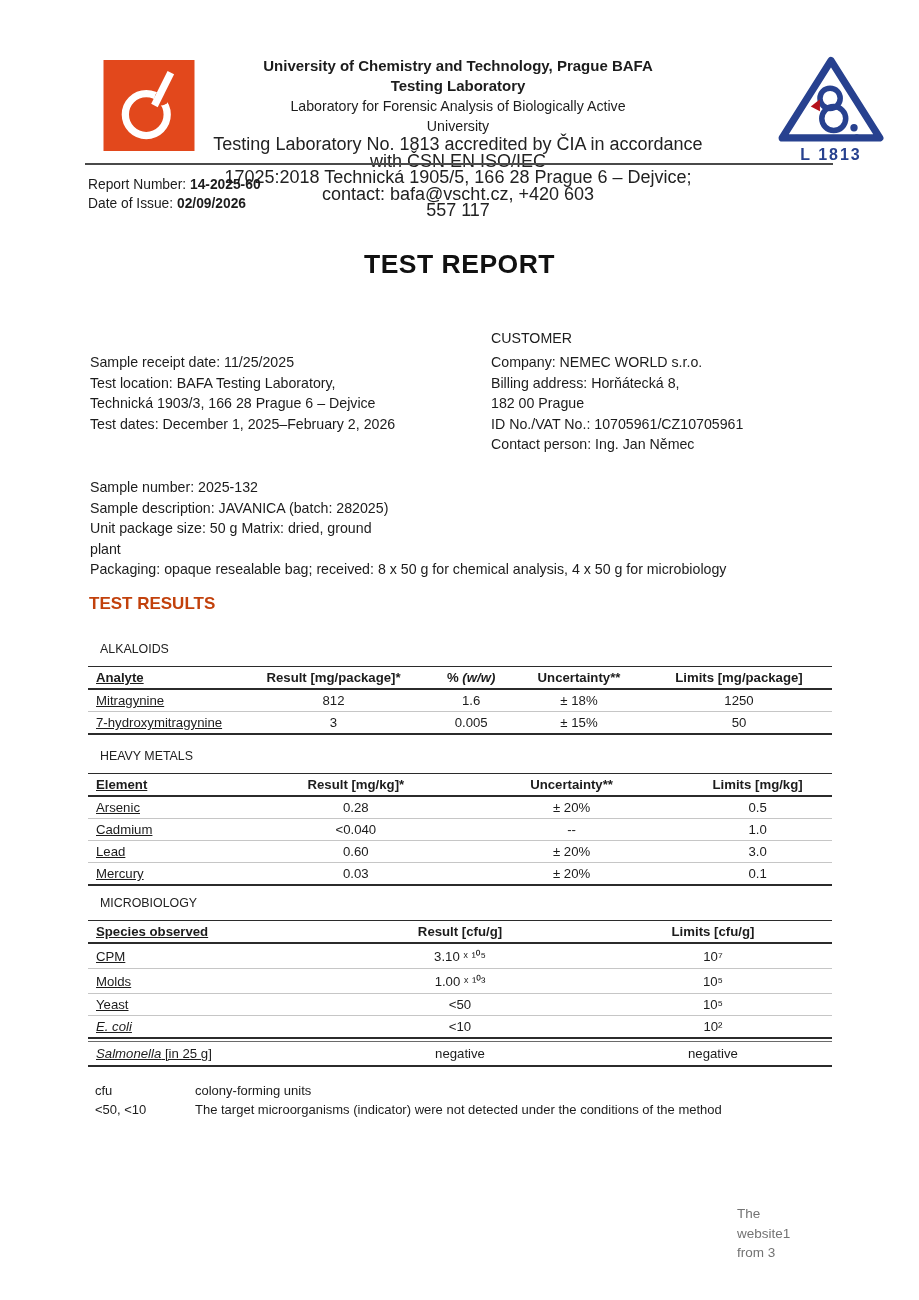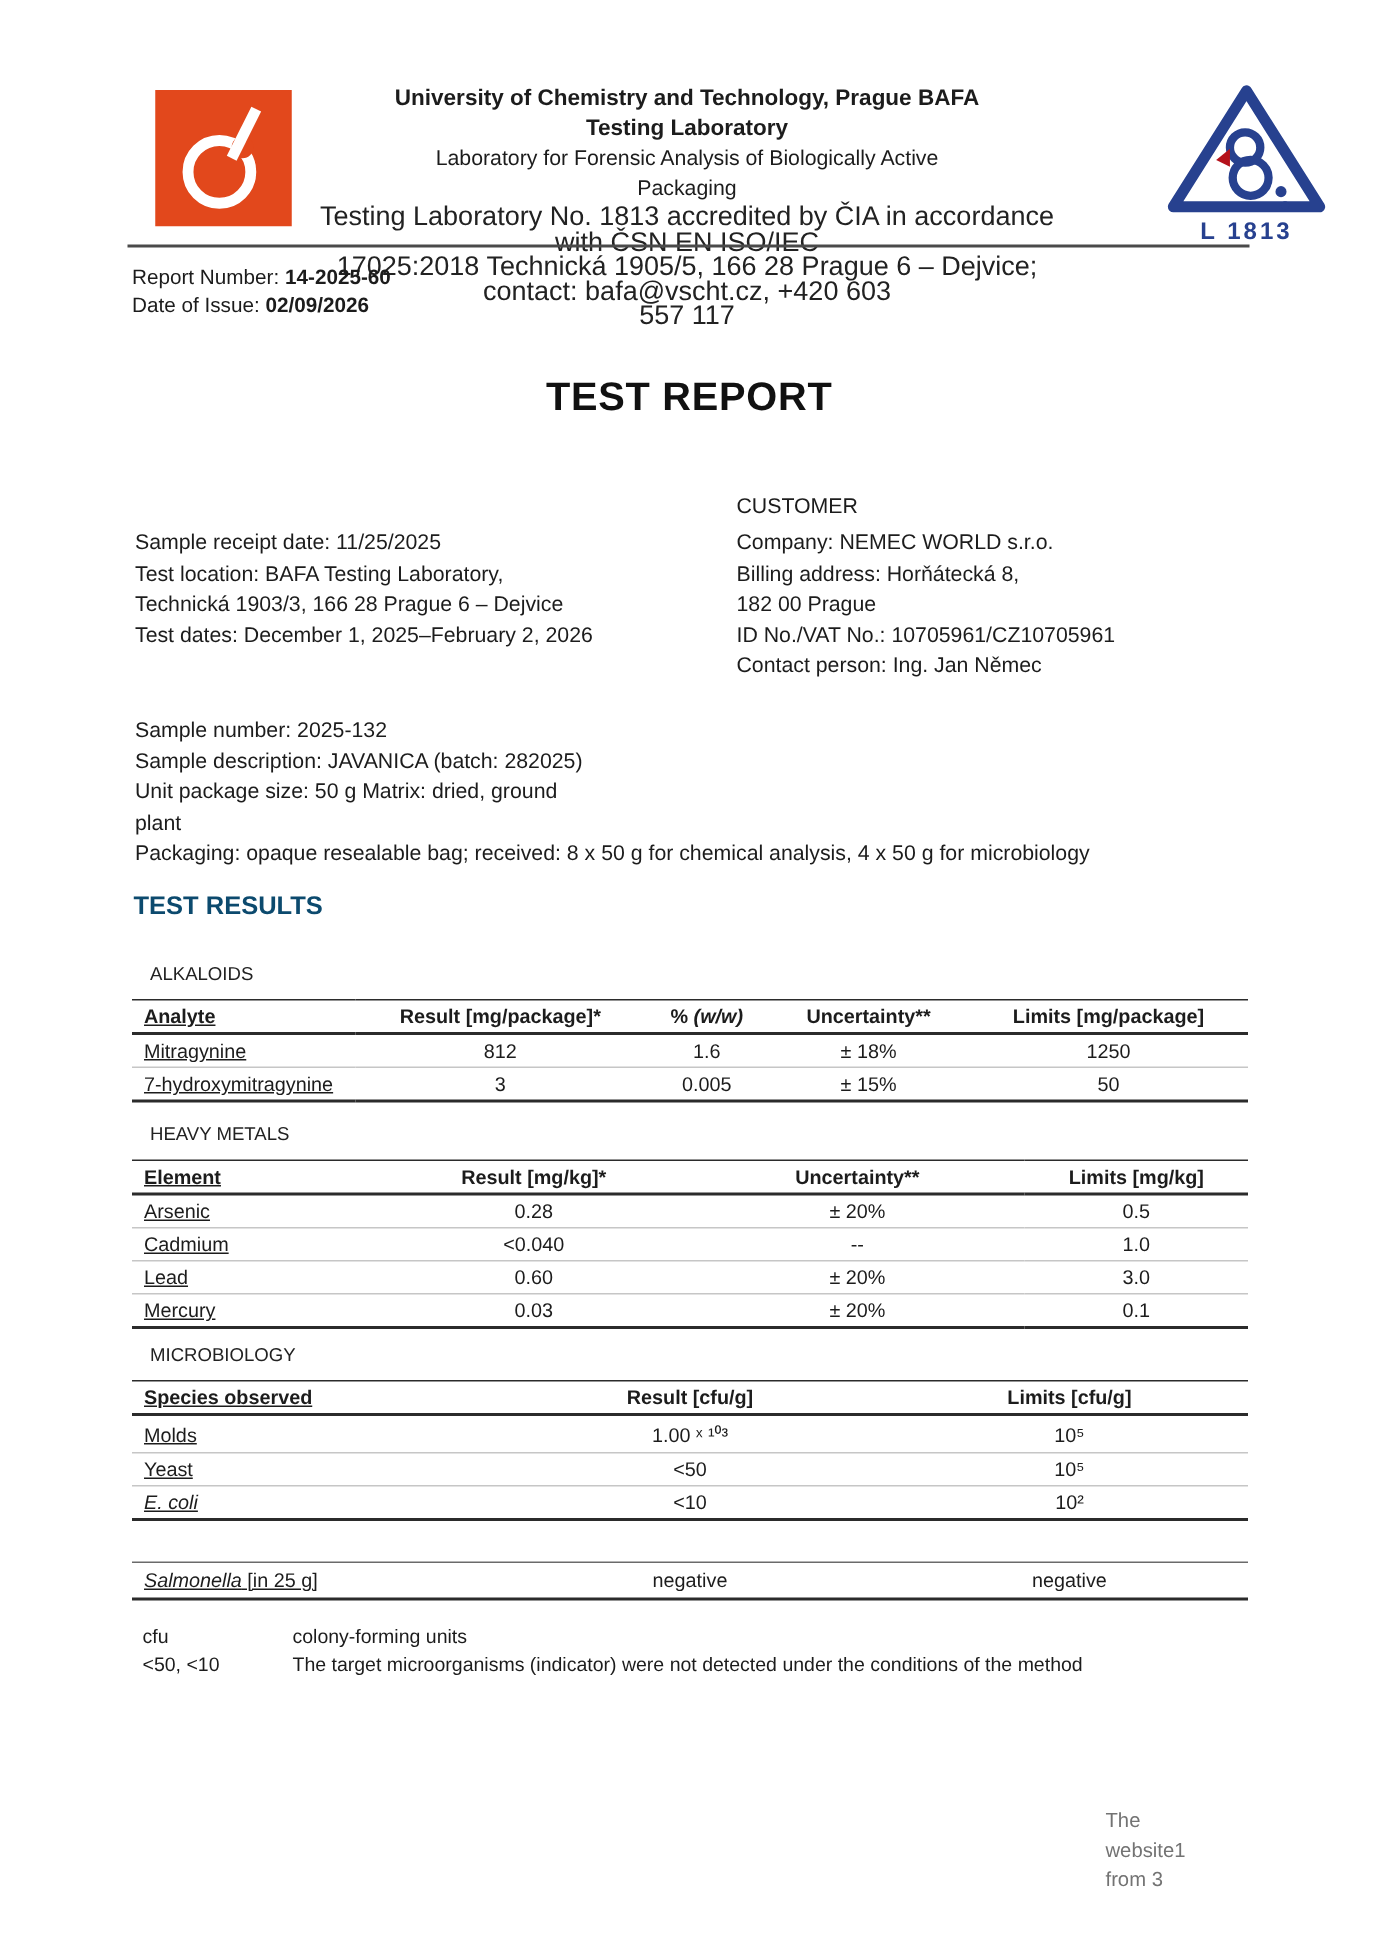--- a/index.html
+++ b/index.html
@@ -22,21 +22,21 @@
   .report-meta b { font-weight:bold; }
   
   .title { position:absolute; left:0; top:249px; width:919px; text-align:center;
            font-size:26.5px; font-weight:bold; letter-spacing:0.5px; color:#111; }
   
   .customer-heading { position:absolute; left:491px; top:330px; font-size:14.2px; }
   .info-left  { position:absolute; left:90px;  top:352px; font-size:14.2px; line-height:20.5px; }
   .info-right { position:absolute; left:491px; top:352px; font-size:14.2px; line-height:20.5px; }
   .sample-block { position:absolute; left:90px; top:477px; font-size:14.2px; line-height:20.5px; }
   
-  .results-heading { position:absolute; left:89px; top:594px; font-size:17px; font-weight:bold; color:#0c4a6e; }
+  .results-heading { position:absolute; left:89px; top:594px; font-size:17px; font-weight:bold; color:#c2410c; }
   .tbl-label { position:absolute; left:100px; font-size:12.4px; color:#222; }
   .lbl-alk    { top:642px; }
   .lbl-metals { top:749px;text-align:right; }
   .lbl-micro  { top:896px; }
   table.tbl { position:absolute; left:88px; width:744px; border-collapse:collapse; font-size:13.2px; color:#1c1c1c; }
   .tbl-alk    { top:666px; }
   .tbl-metals { top:773px; }
   .tbl-micro  { top:920px; }
   .tbl-salm   { top:1041px; }
   table.tbl th { font-weight:bold; border-top:1.7px solid #2b2b2b; border-bottom:2px solid #2b2b2b;
@@ -69,21 +69,21 @@
       <circle cx="47" cy="60" r="23" fill="none" stroke="#ffffff" stroke-width="8"></circle>
       <circle cx="64" cy="42" r="8" fill="#e2481c"></circle>
       <path d="M56 50 L74 14" stroke="#ffffff" stroke-width="8" fill="none"></path>
     </svg>
   </div>
 
   <div class="hdr-center">
     <div class="h1">University of Chemistry and Technology, Prague BAFA</div>
     <div class="h1">Testing Laboratory</div>
     <div class="h2">Laboratory for Forensic Analysis of Biologically Active</div>
-    <div class="h2">Packaging</div>
+    <div class="h2">University</div>
     <div class="h3">Testing Laboratory No. 1813 accredited by ČIA in accordance with ČSN EN ISO/IEC</div>
     <div class="h3">17025:2018 Technická 1905/5, 166 28 Prague 6 – Dejvice; contact: bafa@vscht.cz, +420 603</div>
     <div class="h3">557 117</div>
   </div>
 
   <div class="logo-cia">
     <svg viewBox="0 0 120 100" xmlns="http://www.w3.org/2000/svg">
       <path d="M60 5 L113 89 L7 89 Z" fill="none" stroke="#27418f" stroke-width="8" stroke-linejoin="round"></path>
       <circle cx="59" cy="46" r="11" fill="none" stroke="#27418f" stroke-width="6"></circle>
       <circle cx="63" cy="68" r="13" fill="none" stroke="#27418f" stroke-width="6"></circle>
@@ -219,20 +219,25 @@
       </colgroup>
     <thead>
       <tr>
         <th class="l">Species observed</th>
         <th>Result [cfu/g]</th>
         <th>Limits [cfu/g]</th>
       </tr>
     </thead>
     <tbody>
       <tr>
+        <td class="l">CPM</td>
+        <td>3.10 ˣ ¹⁰⁵</td>
+        <td>10⁷</td>
+      </tr>
+      <tr>
         <td class="l">Molds</td>
         <td>1.00 ˣ ¹⁰³</td>
         <td>10⁵</td>
       </tr>
       <tr>
         <td class="l">Yeast</td>
         <td>&lt;50</td>
         <td>10⁵</td>
       </tr>
       <tr>

